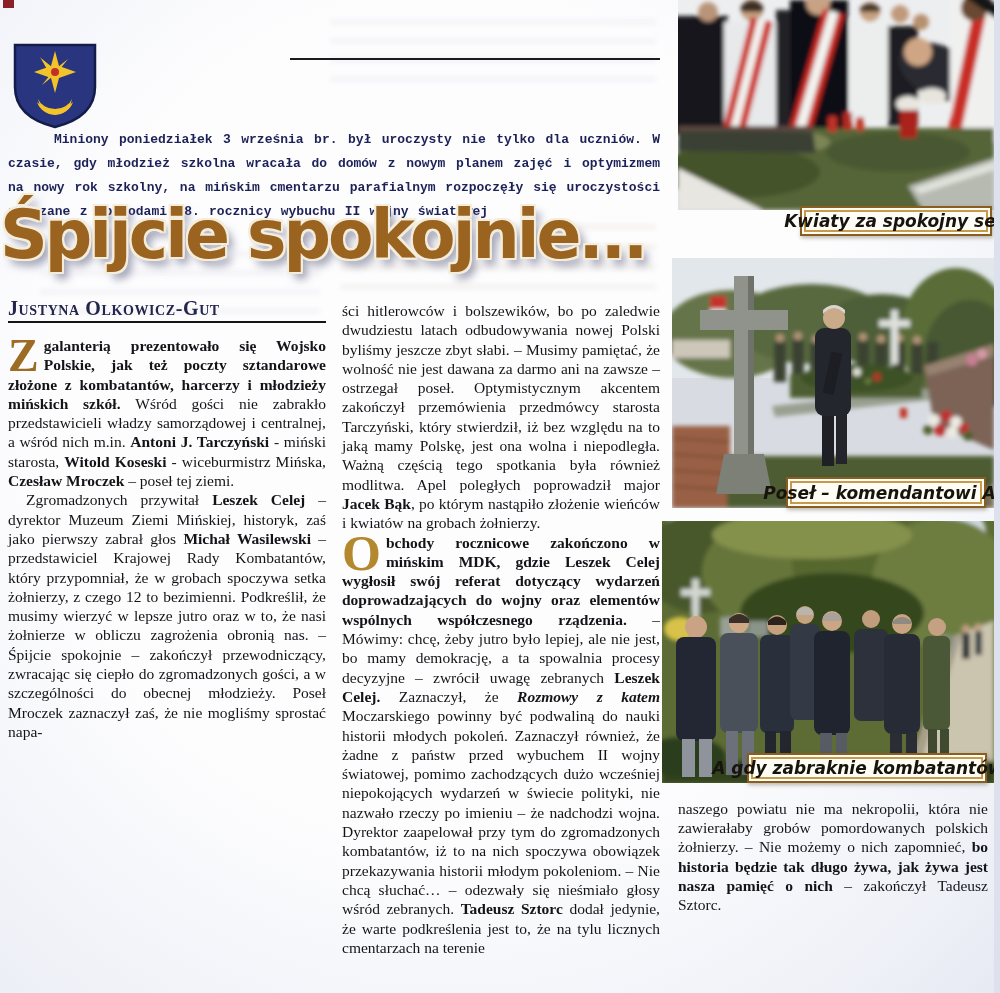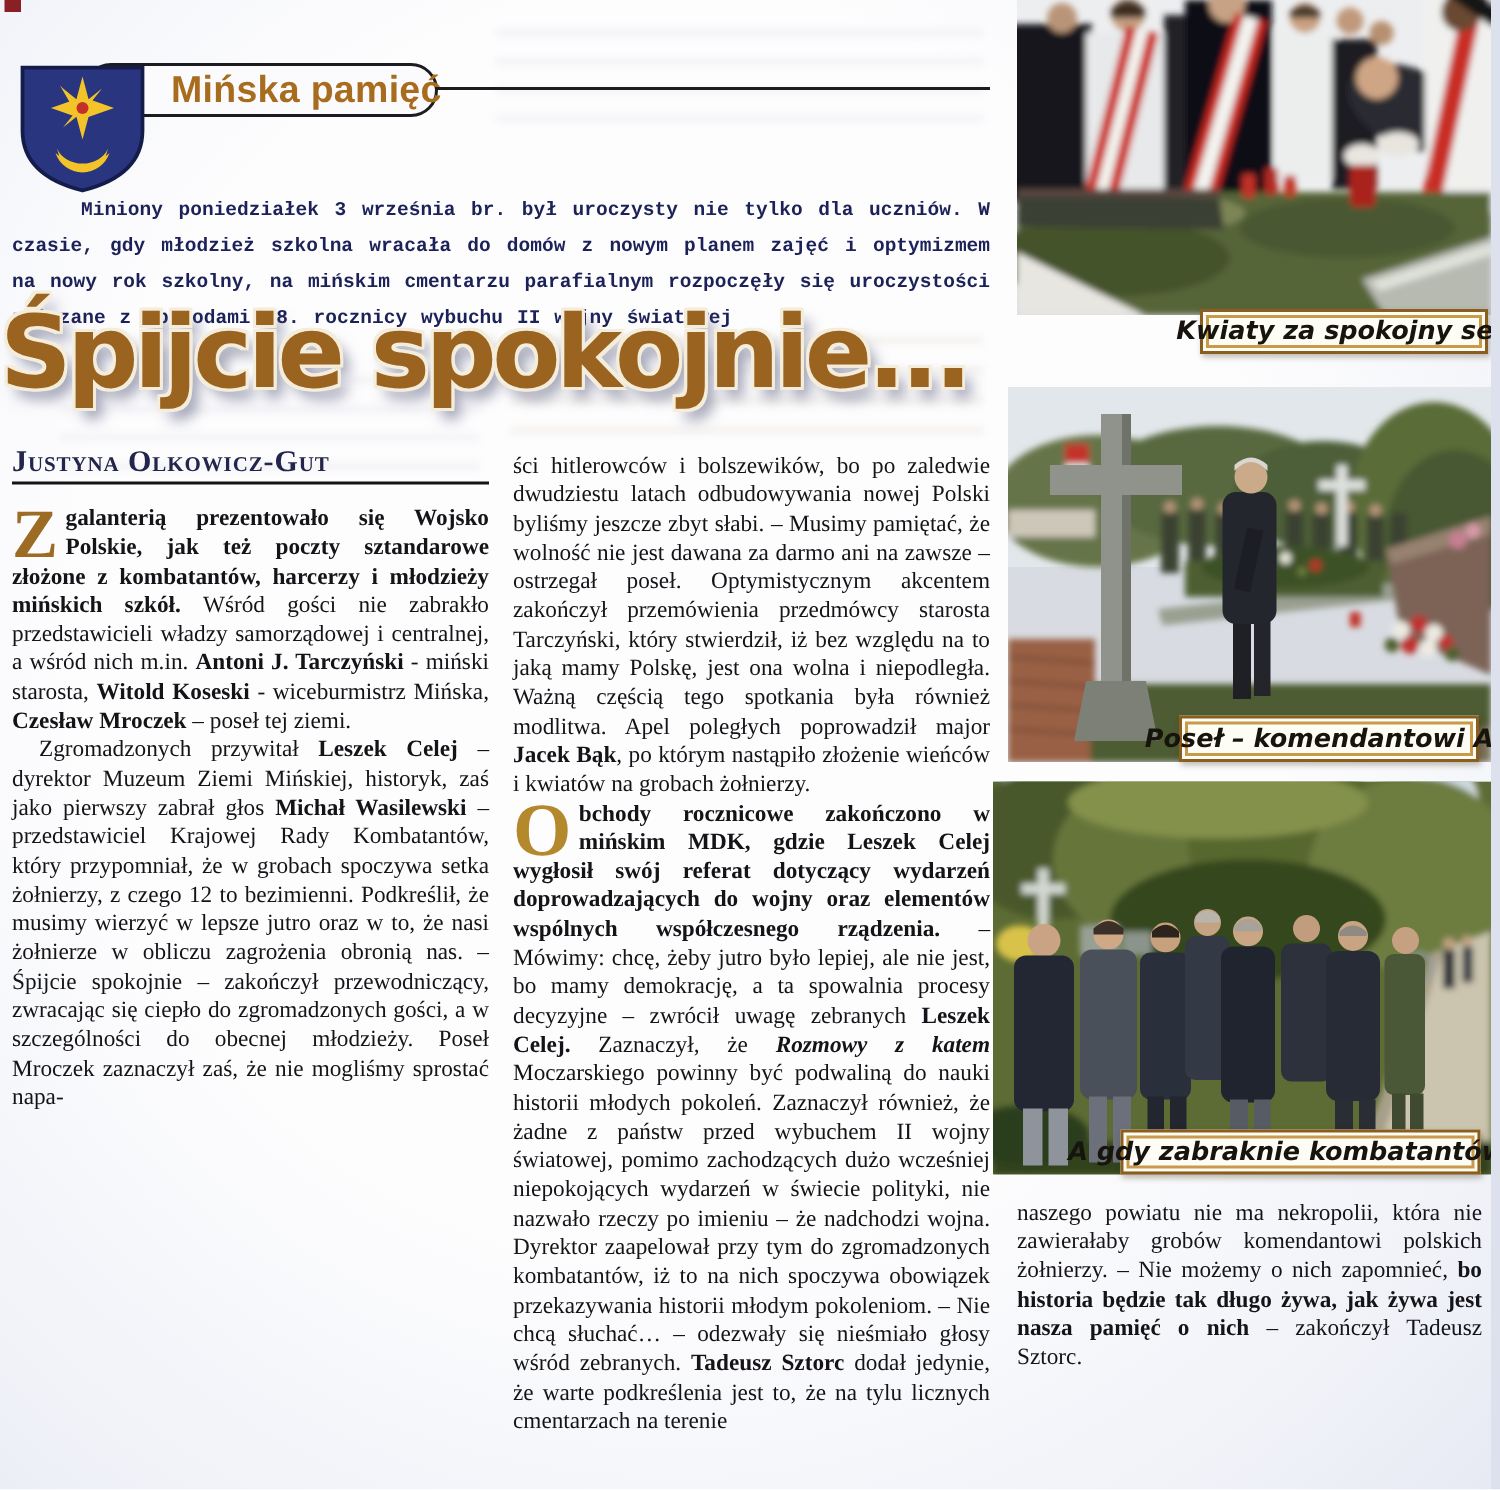--- a/index.html
+++ b/index.html
@@ -98,23 +98,20 @@
 </head>
 <body>
 
 <div id="page">
 
   <div class="abs" id="red-corner-mark"></div>
   <div class="abs bleed" style="left:330px;top:6px;width:326px;height:80px;"></div>
   <div class="abs bleed tan" style="left:340px;top:210px;width:316px;height:92px;"></div>
   <div class="abs bleed" style="left:40px;top:238px;width:280px;height:88px;"></div>
 
-  <div class="abs" id="section-pill">
-    <span id="section-label">Mińska pamięć</span>
-  </div>
   <div class="abs" id="section-rule"></div>
   <svg class="abs" id="crest" width="90" height="88" viewBox="0 0 90 88">
     <path d="M5,3 H85 V45 Q85,75 45,85 Q5,75 5,45 Z" fill="#2a3580" stroke="#141c4a" stroke-width="2.5"></path>
     <g transform="translate(45,30)">
       <g fill="#f2c42a">
         <polygon points="0,-21 4,-6 21,0 4,6 0,21 -4,6 -21,0 -4,-6"></polygon>
         <polygon points="13,-13 5,-3 3,5 13,13 3,5 -3,5 -13,13 -5,3 -13,-13 -3,-5 3,-5" transform="rotate(0)"></polygon>
         <polygon points="15,-15 4,-4 4,4 15,15 4,4 -4,4 -15,15 -4,4 -15,-15 -4,-4 4,-4"></polygon>
       </g>
       <circle r="4" fill="#c23028"></circle>
@@ -134,21 +131,21 @@
     <p><span class="dropcap">Z</span><span><span class="b">galanterią prezentowało się Wojsko Polskie, jak też poczty sztandarowe złożone z kombatantów, harcerzy i młodzieży mińskich szkół. </span><span>Wśród gości nie zabrakło przedstawicieli władzy samorządowej i centralnej, a wśród nich m.in. </span><span class="b">Antoni J. Tarczyński</span><span> - miński starosta, </span><span class="b">Witold Koseski</span><span> - wiceburmistrz Mińska, </span><span class="b">Czesław Mroczek</span><span> – poseł tej ziemi.</span></span></p>
     <p class="indent"><span><span>Zgromadzonych przywitał </span><span class="b">Leszek Celej</span><span> – dyrektor Muzeum Ziemi Mińskiej, historyk, zaś jako pierwszy zabrał głos </span><span class="b">Michał Wasilewski</span><span> – przedstawiciel Krajowej Rady Kombatantów, który przypomniał, że w grobach spoczywa setka żołnierzy, z czego 12 to bezimienni. Podkreślił, że musimy wierzyć w lepsze jutro oraz w to, że nasi żołnierze w obliczu zagrożenia obronią nas. – Śpijcie spokojnie – zakończył przewodniczący, zwracając się ciepło do zgromadzonych gości, a w szczególności do obecnej młodzieży. Poseł Mroczek zaznaczył zaś, że nie mogliśmy sprostać napa-</span></span></p>
   </div>
 
   <div class="abs col" id="col2">
     <p><span><span>ści hitlerowców i bolszewików, bo po zaledwie dwudziestu latach odbudowywania nowej Polski byliśmy jeszcze zbyt słabi. – Musimy pamiętać, że wolność nie jest dawana za darmo ani na zawsze – ostrzegał poseł. Optymistycznym akcentem zakończył przemówienia przedmówcy starosta Tarczyński, który stwierdził, iż bez względu na to jaką mamy Polskę, jest ona wolna i niepodległa. Ważną częścią tego spotkania była również modlitwa. Apel poległych poprowadził major </span><span class="b">Jacek Bąk</span><span>, po którym nastąpiło złożenie wieńców i kwiatów na grobach żołnierzy.</span></span></p>
     <p><span class="dropcap">O</span><span><span class="b">bchody rocznicowe zakończono w mińskim MDK, gdzie Leszek Celej wygłosił swój referat dotyczący wydarzeń doprowadzających do wojny oraz elementów wspólnych współczesnego rządzenia. </span><span>– Mówimy: chcę, żeby jutro było lepiej, ale nie jest, bo mamy demokrację, a ta spowalnia procesy decyzyjne – zwrócił uwagę zebranych </span><span class="b">Leszek Celej.</span><span> Zaznaczył, że </span><span class="b i">Rozmowy z katem</span><span> Moczarskiego powinny być podwaliną do nauki historii młodych pokoleń. Zaznaczył również, że żadne z państw przed wybuchem II wojny światowej, pomimo zachodzących dużo wcześniej niepokojących wydarzeń w świecie polityki, nie nazwało rzeczy po imieniu – że nadchodzi wojna. Dyrektor zaapelował przy tym do zgromadzonych kombatantów, iż to na nich spoczywa obowiązek przekazywania historii młodym pokoleniom. – Nie chcą słuchać… – odezwały się nieśmiało głosy wśród zebranych. </span><span class="b">Tadeusz Sztorc</span><span> dodał jedynie, że warte podkreślenia jest to, że na tylu licznych cmentarzach na terenie</span></span></p>
   </div>
 
   <div class="abs col" id="col3">
-    <p><span><span>naszego powiatu nie ma nekropolii, która nie zawierałaby grobów komendantowi polskich żołnierzy. – Nie możemy o nich zapomnieć, </span><span class="b">bo historia będzie tak długo żywa, jak żywa jest nasza pamięć o nich</span><span> – zakończył Tadeusz Sztorc.</span></span></p>
+    <p><span><span>naszego powiatu nie ma nekropolii, która nie zawierałaby grobów pomordowanych polskich żołnierzy. – Nie możemy o nich zapomnieć, </span><span class="b">bo historia będzie tak długo żywa, jak żywa jest nasza pamięć o nich</span><span> – zakończył Tadeusz Sztorc.</span></span></p>
   </div>
 
   <svg class="abs photo" id="photo1" width="316" height="210" viewBox="0 0 316 210" role="img">
     <defs>
         <filter id="bl1" x="-10%" y="-10%" width="120%" height="120%">
           <feGaussianBlur stdDeviation="2"></feGaussianBlur>
         </filter>
       </defs>
     <rect width="316" height="140" fill="#edeef0"></rect>
     <g filter="url(#bl1)">

